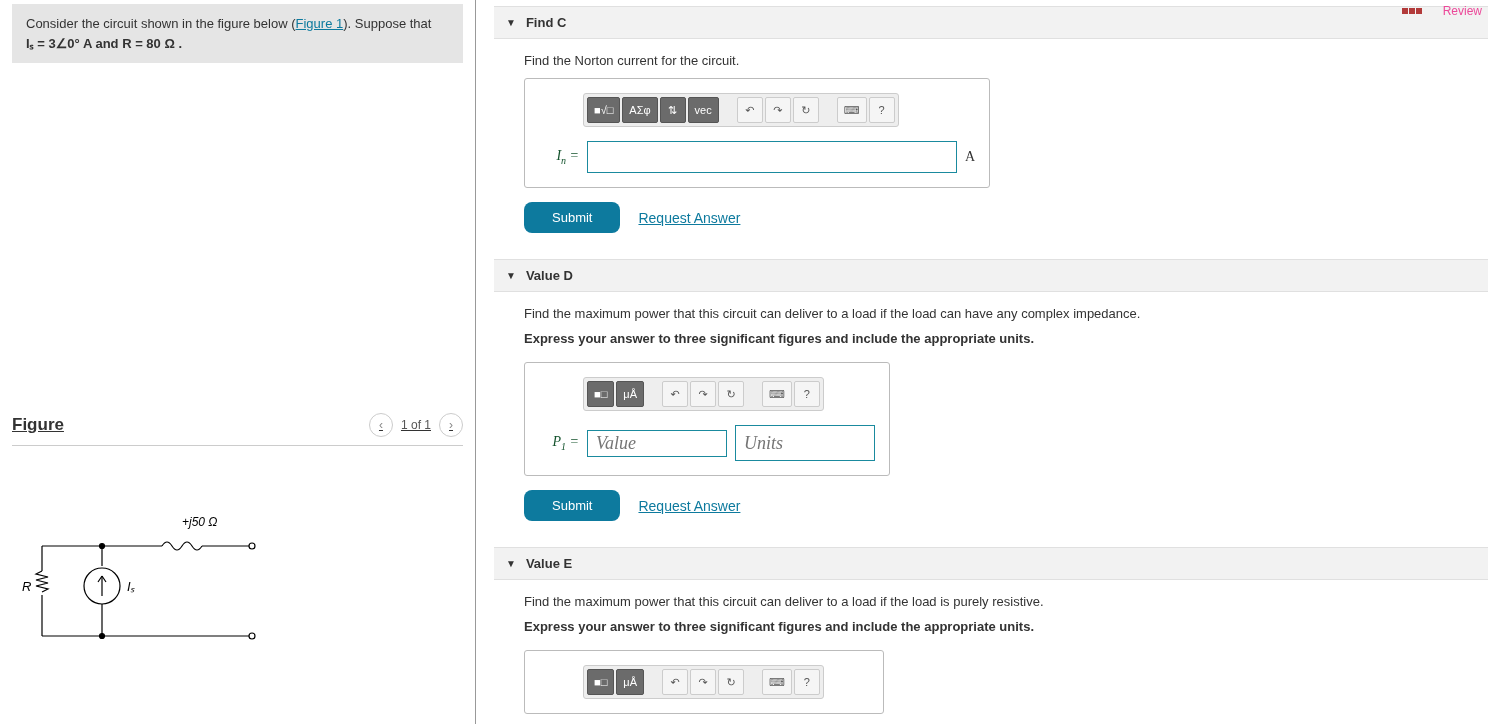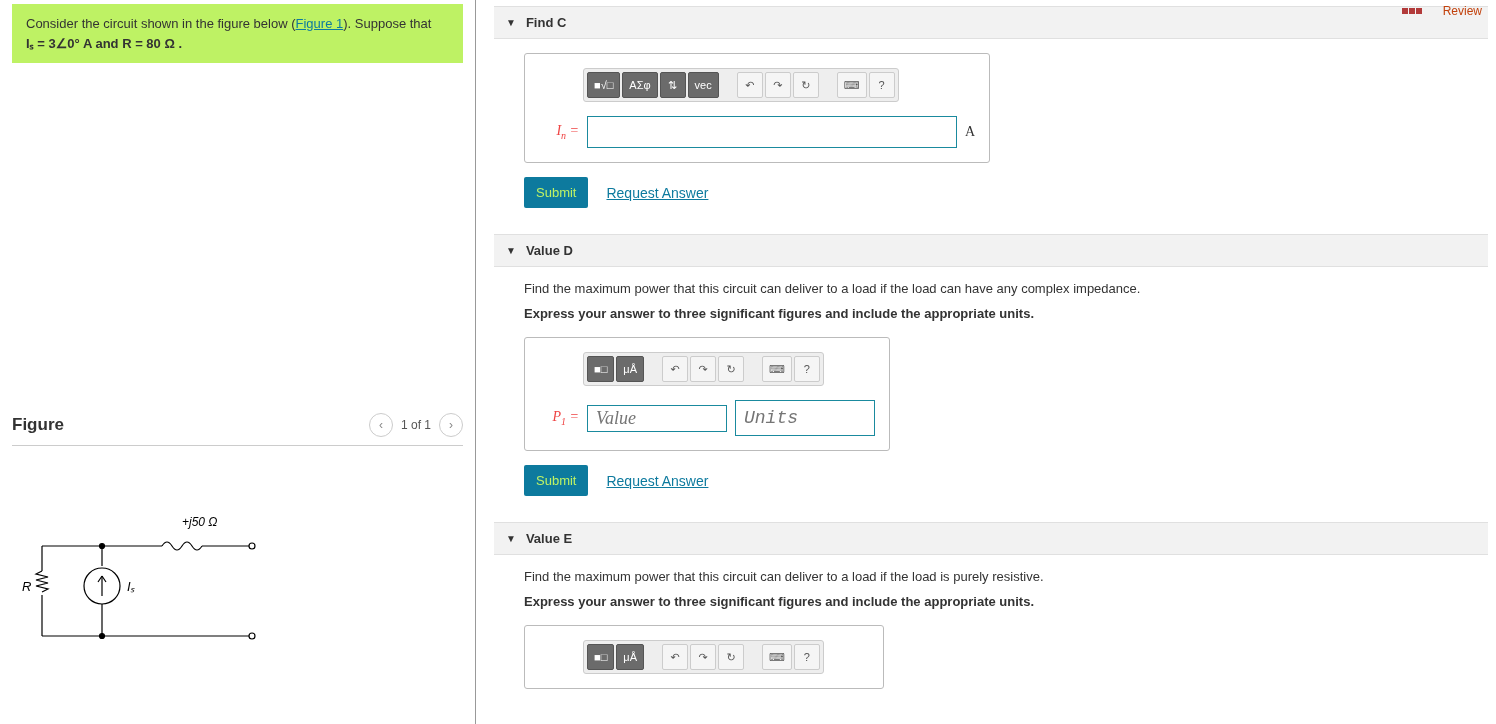--- a/index.html
+++ b/index.html
@@ -1,49 +1,49 @@
 <!DOCTYPE html>
 <html><head>
 <meta charset="utf-8">
 <style>
 * { box-sizing: border-box; margin: 0; padding: 0; }
 body { font-family: Arial, Helvetica, sans-serif; font-size: 13px; color: #333; background: #fff; display: flex; }
 .left-col { width: 476px; padding: 0 12px; border-right: 1px solid #999; min-height: 724px; }
 .right-col { flex: 1; padding: 0 8px 0 18px; }
-.intro-box { background: #bef264; padding: 10px 14px; margin-top: 4px; line-height: 1.5; font-size: 13px; color: #333; }
+.intro-box { background: #e5e5e5; padding: 10px 14px; margin-top: 4px; line-height: 1.5; font-size: 13px; color: #333; }
 .intro-box a { color: #0d7a9e; }
-.figure-heading { display: flex; align-items: center; justify-content: space-between; margin-top: 350px; padding-bottom: 8px; border-bottom: 1px solid #ccc; }
+.figure-heading { display: flex; align-items: center; justify-content: space-between; margin-top: 350px; padding-bottom: 8px; border-bottom: 1px solid #ccc; text-decoration: underline; }
 .figure-heading h2 { font-size: 17px; font-weight: bold; color: #333; }
 .fig-nav { display: flex; align-items: center; gap: 8px; font-size: 12px; color: #555; }
 .circle-btn { width: 24px; height: 24px; border: 1px solid #ccc; border-radius: 50%; background: #fff; display: flex; align-items: center; justify-content: center; cursor: pointer; font-size: 12px; color: #888; }
 .figure-img { margin-top: 60px; display: flex; justify-content: flex-start; }
 .circuit-svg { width: 260px; height: 160px; }
-.top-link { position: absolute; right: 14px; top: 4px; font-size: 12px; color: #c2410c; display: flex; align-items: center; gap: 20px; }
+.top-link { position: absolute; right: 14px; top: 4px; font-size: 12px; color: #ec4899; display: flex; align-items: center; gap: 20px; }
 .top-link .sq { display: inline-flex; }
 .top-link .sq span { width: 6px; height: 6px; background: #b23a3a; margin-right: 1px; }
 .part-header { background: #f2f2f2; border-top: 1px solid #e0e0e0; border-bottom: 1px solid #e0e0e0; padding: 8px 12px; display: flex; align-items: center; gap: 10px; margin-top: 6px; }
 .part-header .tri { font-size: 10px; color: #333; }
 .part-header .pt { font-weight: bold; font-size: 13px; }
 .part-body { padding: 14px 30px 20px 30px; }
 .prompt { font-size: 13px; color: #333; margin-bottom: 10px; }
 .instr { font-weight: bold; font-size: 13px; color: #333; margin-bottom: 16px; }
 .answer-box { border: 1px solid #bbb; border-radius: 3px; padding: 14px; display: inline-block; min-width: 420px; }
 .toolbar { background: #eee; border: 1px solid #ccc; border-radius: 3px; padding: 3px; display: inline-flex; gap: 2px; align-items: center; margin-bottom: 14px; margin-left: 44px; }
 .tb-btn { background: #6b6b6b; color: #fff; border: 1px solid #555; border-radius: 2px; padding: 4px 6px; font-size: 11px; cursor: pointer; display: inline-flex; align-items: center; justify-content: center; min-width: 26px; height: 26px; }
 .tb-btn.light { background: #f5f5f5; color: #555; border: 1px solid #ccc; }
 .tb-sep { width: 14px; }
 .input-row { display: flex; align-items: center; gap: 8px; }
-.var-label { font-family: 'Times New Roman', serif; font-style: italic; font-size: 14px; color: #ef4444; min-width: 40px; text-align: right; }
+.var-label { font-family: 'Times New Roman', serif; font-style: italic; font-size: 14px; color: #14532d; min-width: 40px; text-align: right; }
 .var-label sub { font-size: 10px; }
 .answer-input { border: 1px solid #1a8a9e; height: 32px; width: 370px; padding: 0 6px; font-size: 14px; }
 .unit-lbl { font-family: 'Times New Roman', serif; font-size: 14px; color: #333; }
 .value-input { border: 1px solid #1a8a9e; height: 27px; width: 140px; padding: 0 8px; font-size: 18px; font-style: italic; font-family: 'Times New Roman', serif; color: #0f766e; }
-.units-input { border: 1px solid #1a8a9e; height: 36px; width: 140px; padding: 0 8px; font-size: 18px; font-style: italic; font-family: Liberation Mono, monospace; color: #999; }
+.units-input { border: 1px solid #1a8a9e; height: 36px; width: 140px; padding: 0 8px; font-size: 18px; font-style: italic; font-family: Liberation Serif, serif; color: #999; }
 .submit-row { margin-top: 14px; display: flex; align-items: center; gap: 18px; }
-.submit-btn { background: #0d7a9e; color: #bef264; border: none; padding: 8px 12px; font-size: 13px; cursor: pointer; border-radius: 2px; }
+.submit-btn { background: #0d7a9e; color: #ffffff; border: none; padding: 8px 28px; font-size: 13px; cursor: pointer; border-radius: 8px; }
 .req-link { color: #0d7a9e; font-size: 14px; text-decoration: underline; cursor: pointer; }
 </style>
 </head>
 <body>
 
 <div class="left-col">
   <div class="intro-box">
     <span>Consider the circuit shown in the figure below (</span><a href="#">Figure 1</a><span>). Suppose that </span><br>
     <b>Iₛ = 3∠0° A and R = 80 Ω .</b>
   </div>
@@ -93,20 +93,21 @@
         <span></span>
       </span>
     <span>Review</span>
   </div>
 
   <div class="part-header">
     <span class="tri">▼</span>
     <span class="pt">Find C</span>
   </div>
   <div class="part-body">
+    <div class="prompt">Find the Norton current for the circuit.</div>
     <div class="answer-box">
       <div class="toolbar">
         <div class="tb-btn">■√□</div>
         <div class="tb-btn">ΑΣφ</div>
         <div class="tb-btn">⇅</div>
         <div class="tb-btn">vec</div>
         <div class="tb-sep"></div>
         <div class="tb-btn light">↶</div>
         <div class="tb-btn light">↷</div>
         <div class="tb-btn light">↻</div>

